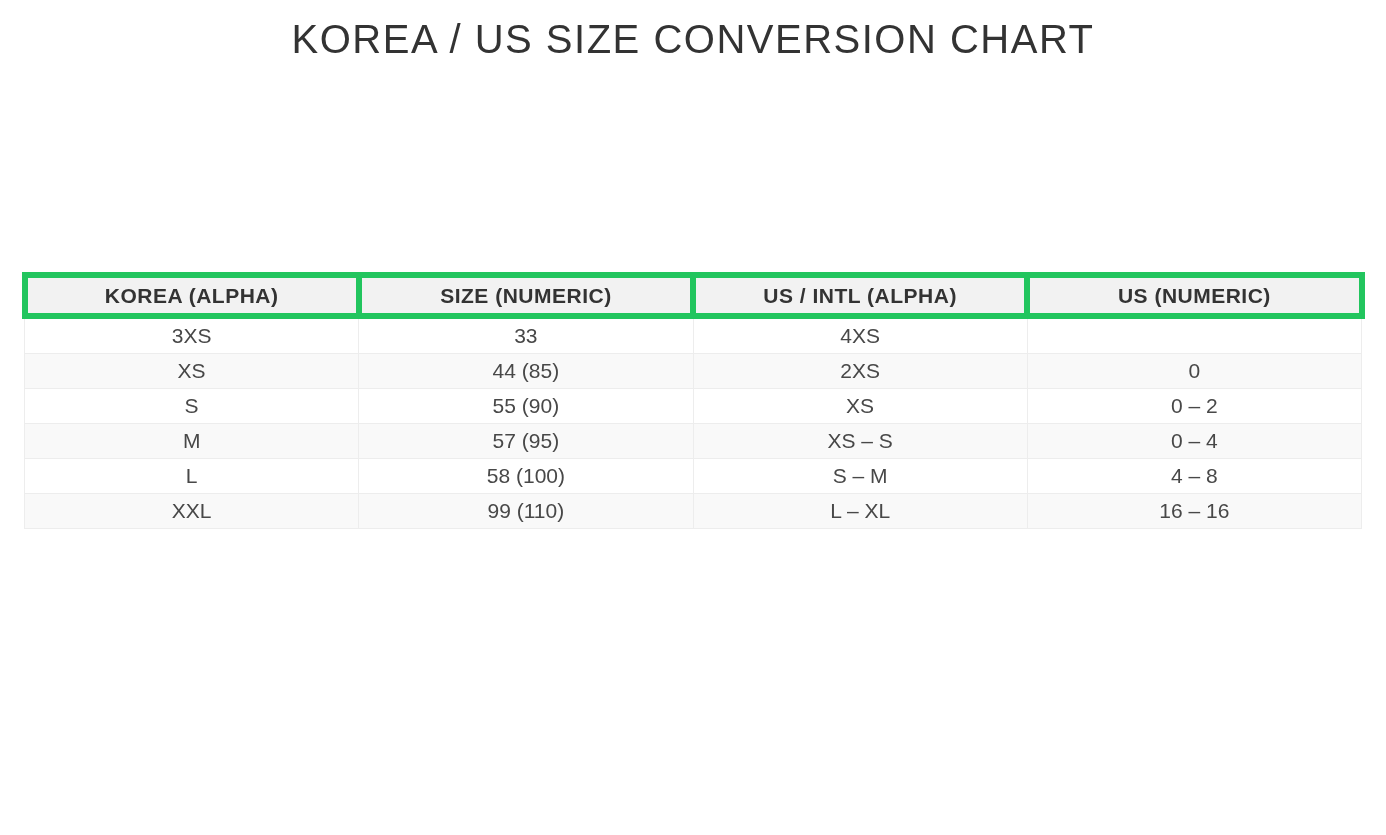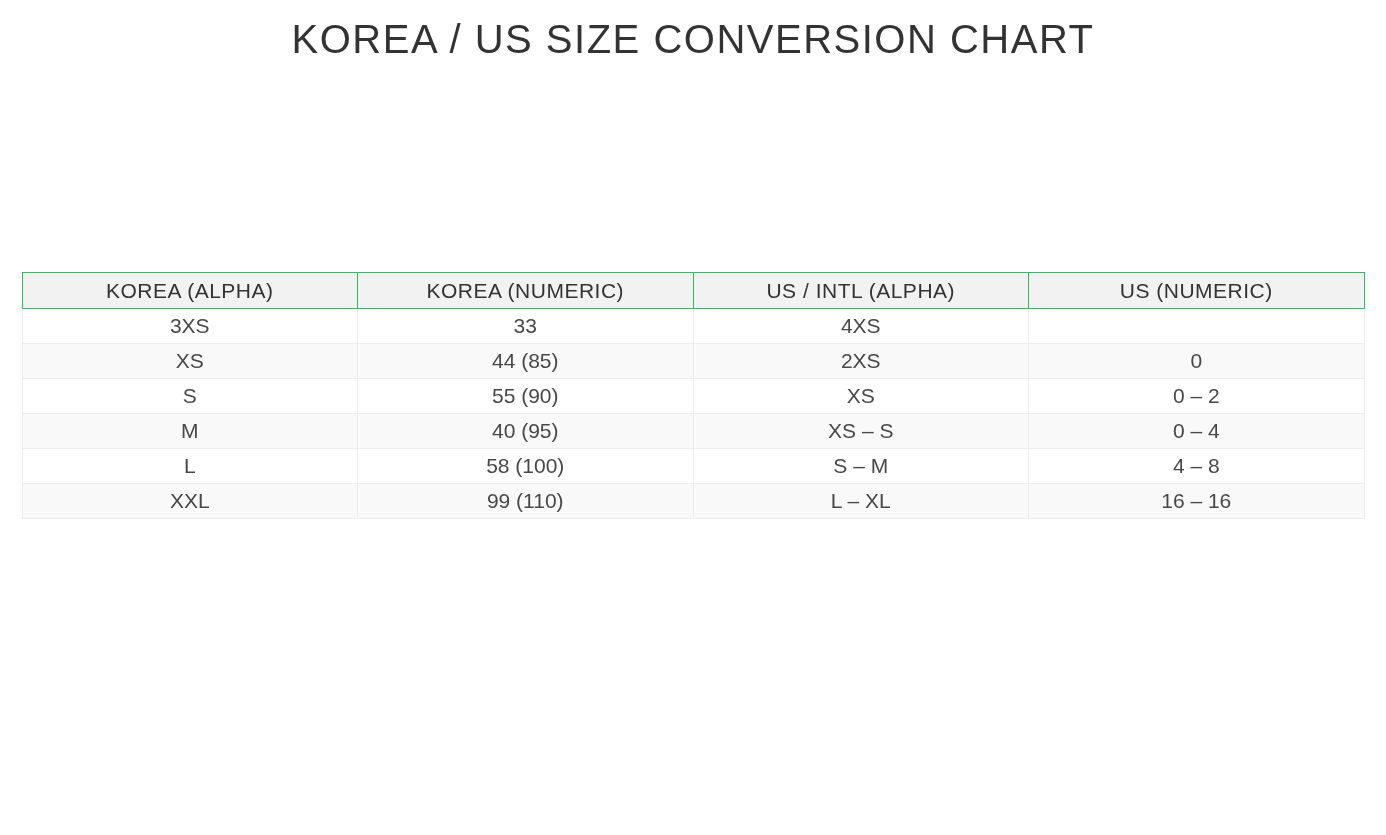--- a/index.html
+++ b/index.html
@@ -26,25 +26,25 @@
   }
   table.conversion-table {
     width: 100%;
     border-collapse: collapse;
     table-layout: fixed;
   }
   .conversion-table th {
     background: #f2f2f2;
     height: 35px;
     font-size: 21px;
-    font-weight: normal;
+    font-weight: bold;
     color: #333333;
     letter-spacing: 0.5px;
     text-align: center;
-    border: 1px solid #22c55e;
+    border: 6px solid #22c55e;
     padding: 0;
   }
   .conversion-table td {
     height: 34px;
     font-size: 21px;
     color: #484848;
     text-align: center;
     border: 1px solid #ededed;
     padding: 0;
     background: #ffffff;
@@ -56,21 +56,21 @@
 </head>
 <body>
 
 <h1 class="page-title">KOREA / US SIZE CONVERSION CHART</h1>
 
 <div class="table-wrap">
   <table class="conversion-table">
     <thead>
       <tr>
         <th>KOREA (ALPHA)</th>
-        <th>KOREA (NUMERIC)</th>
+        <th>SIZE (NUMERIC)</th>
         <th>US / INTL (ALPHA)</th>
         <th>US (NUMERIC)</th>
       </tr>
     </thead>
     <tbody>
       <tr>
         <td>3XS</td>
         <td>33</td>
         <td>4XS</td>
         <td></td>
@@ -82,21 +82,21 @@
         <td>0</td>
       </tr>
       <tr>
         <td>S</td>
         <td>55 (90)</td>
         <td>XS</td>
         <td>0 – 2</td>
       </tr>
       <tr>
         <td>M</td>
-        <td>40 (95)</td>
+        <td>57 (95)</td>
         <td>XS – S</td>
         <td>0 – 4</td>
       </tr>
       <tr>
         <td>L</td>
         <td>58 (100)</td>
         <td>S – M</td>
         <td>4 – 8</td>
       </tr>
       <tr>

